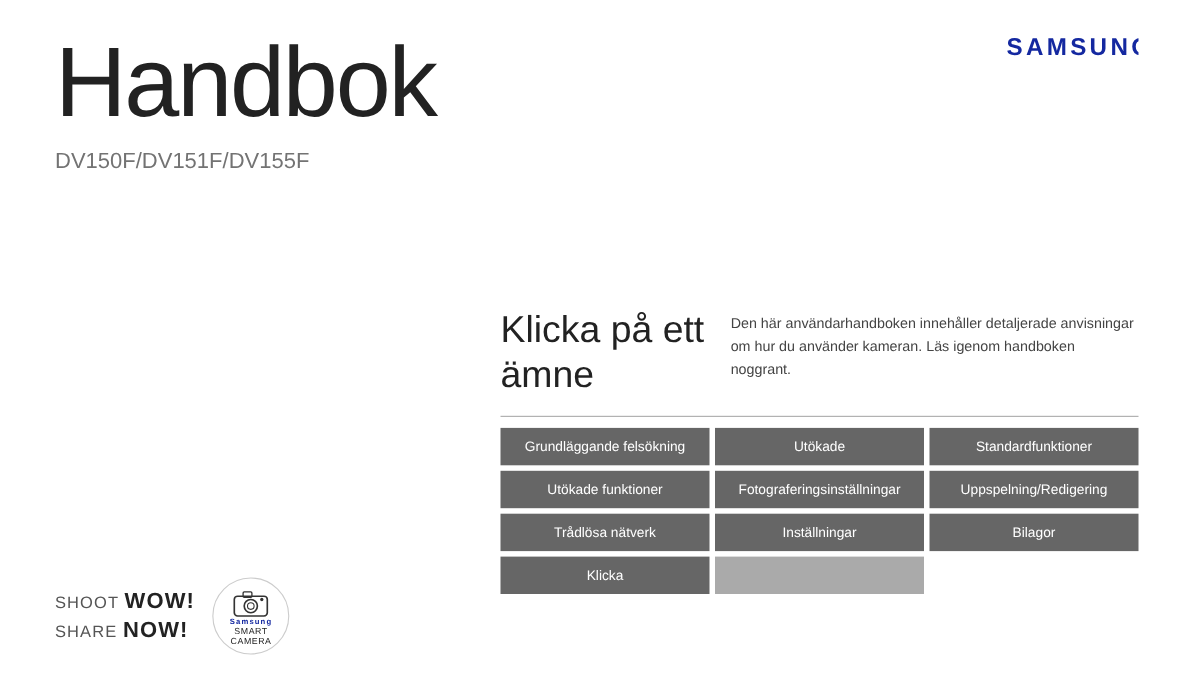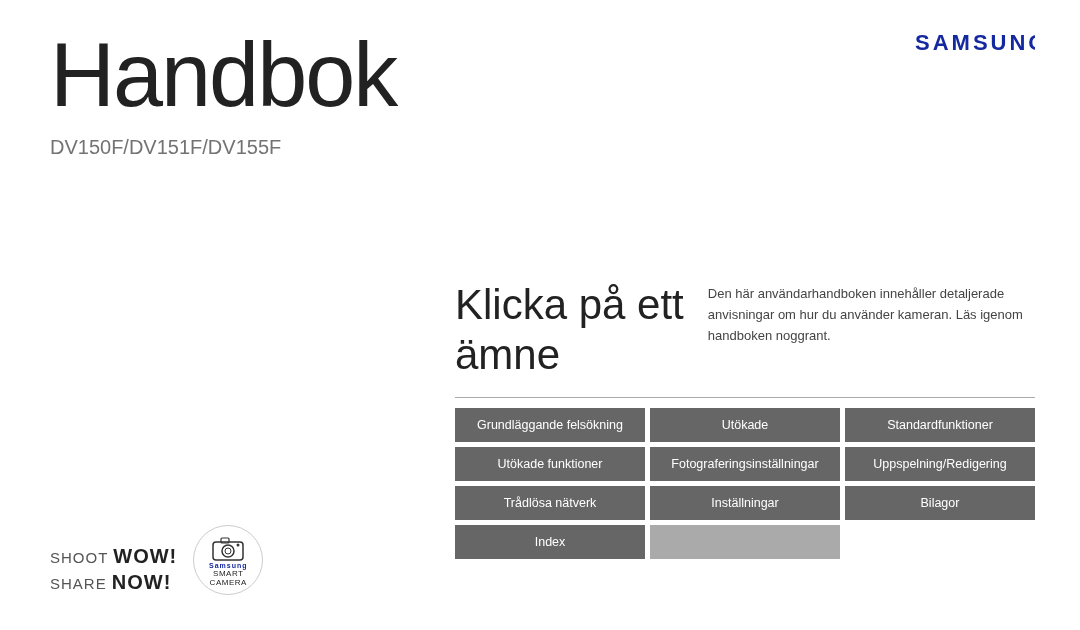--- a/index.html
+++ b/index.html
@@ -55,21 +55,21 @@
       letter-spacing: 3px;
       font-family: 'Arial', sans-serif;
     }
 
     
     .bottom-branding {
       position: absolute;
       bottom: 35px;
       left: 50px;
       display: flex;
-      align-items: flex-end;
+      align-items: center;
       gap: 16px;
     }
 
     .shoot-share-text {
       line-height: 1.3;
     }
 
     .shoot-line {
       font-size: 15px;
       font-weight: 400;
@@ -136,21 +136,21 @@
     }
 
     .click-topic-area {
       display: flex;
       align-items: flex-start;
       gap: 24px;
       margin-bottom: 16px;
     }
 
     .click-topic-title {
-      font-size: 42px;
+      font-size: 34px;
       font-weight: 300;
       color: #222222;
       line-height: 1.2;
       min-width: 170px;
     }
 
     .click-topic-desc {
       font-size: 13px;
       color: #444444;
       line-height: 1.6;
@@ -241,18 +241,18 @@
 
       <button class="nav-btn">Standardfunktioner</button>
       <button class="nav-btn">Utökade funktioner</button>
       <button class="nav-btn">Fotograferingsinställningar</button>
 
       <button class="nav-btn">Uppspelning/Redigering</button>
       <button class="nav-btn">Trådlösa nätverk</button>
       <button class="nav-btn">Inställningar</button>
 
       <button class="nav-btn">Bilagor</button>
-      <button class="nav-btn">Index</button>
+      <button class="nav-btn">Klicka</button>
       <button class="nav-btn" style="background:#aaaaaa; cursor:default;"></button>
     </div>
   </div>
 
 </div>
 
 </body></html>

